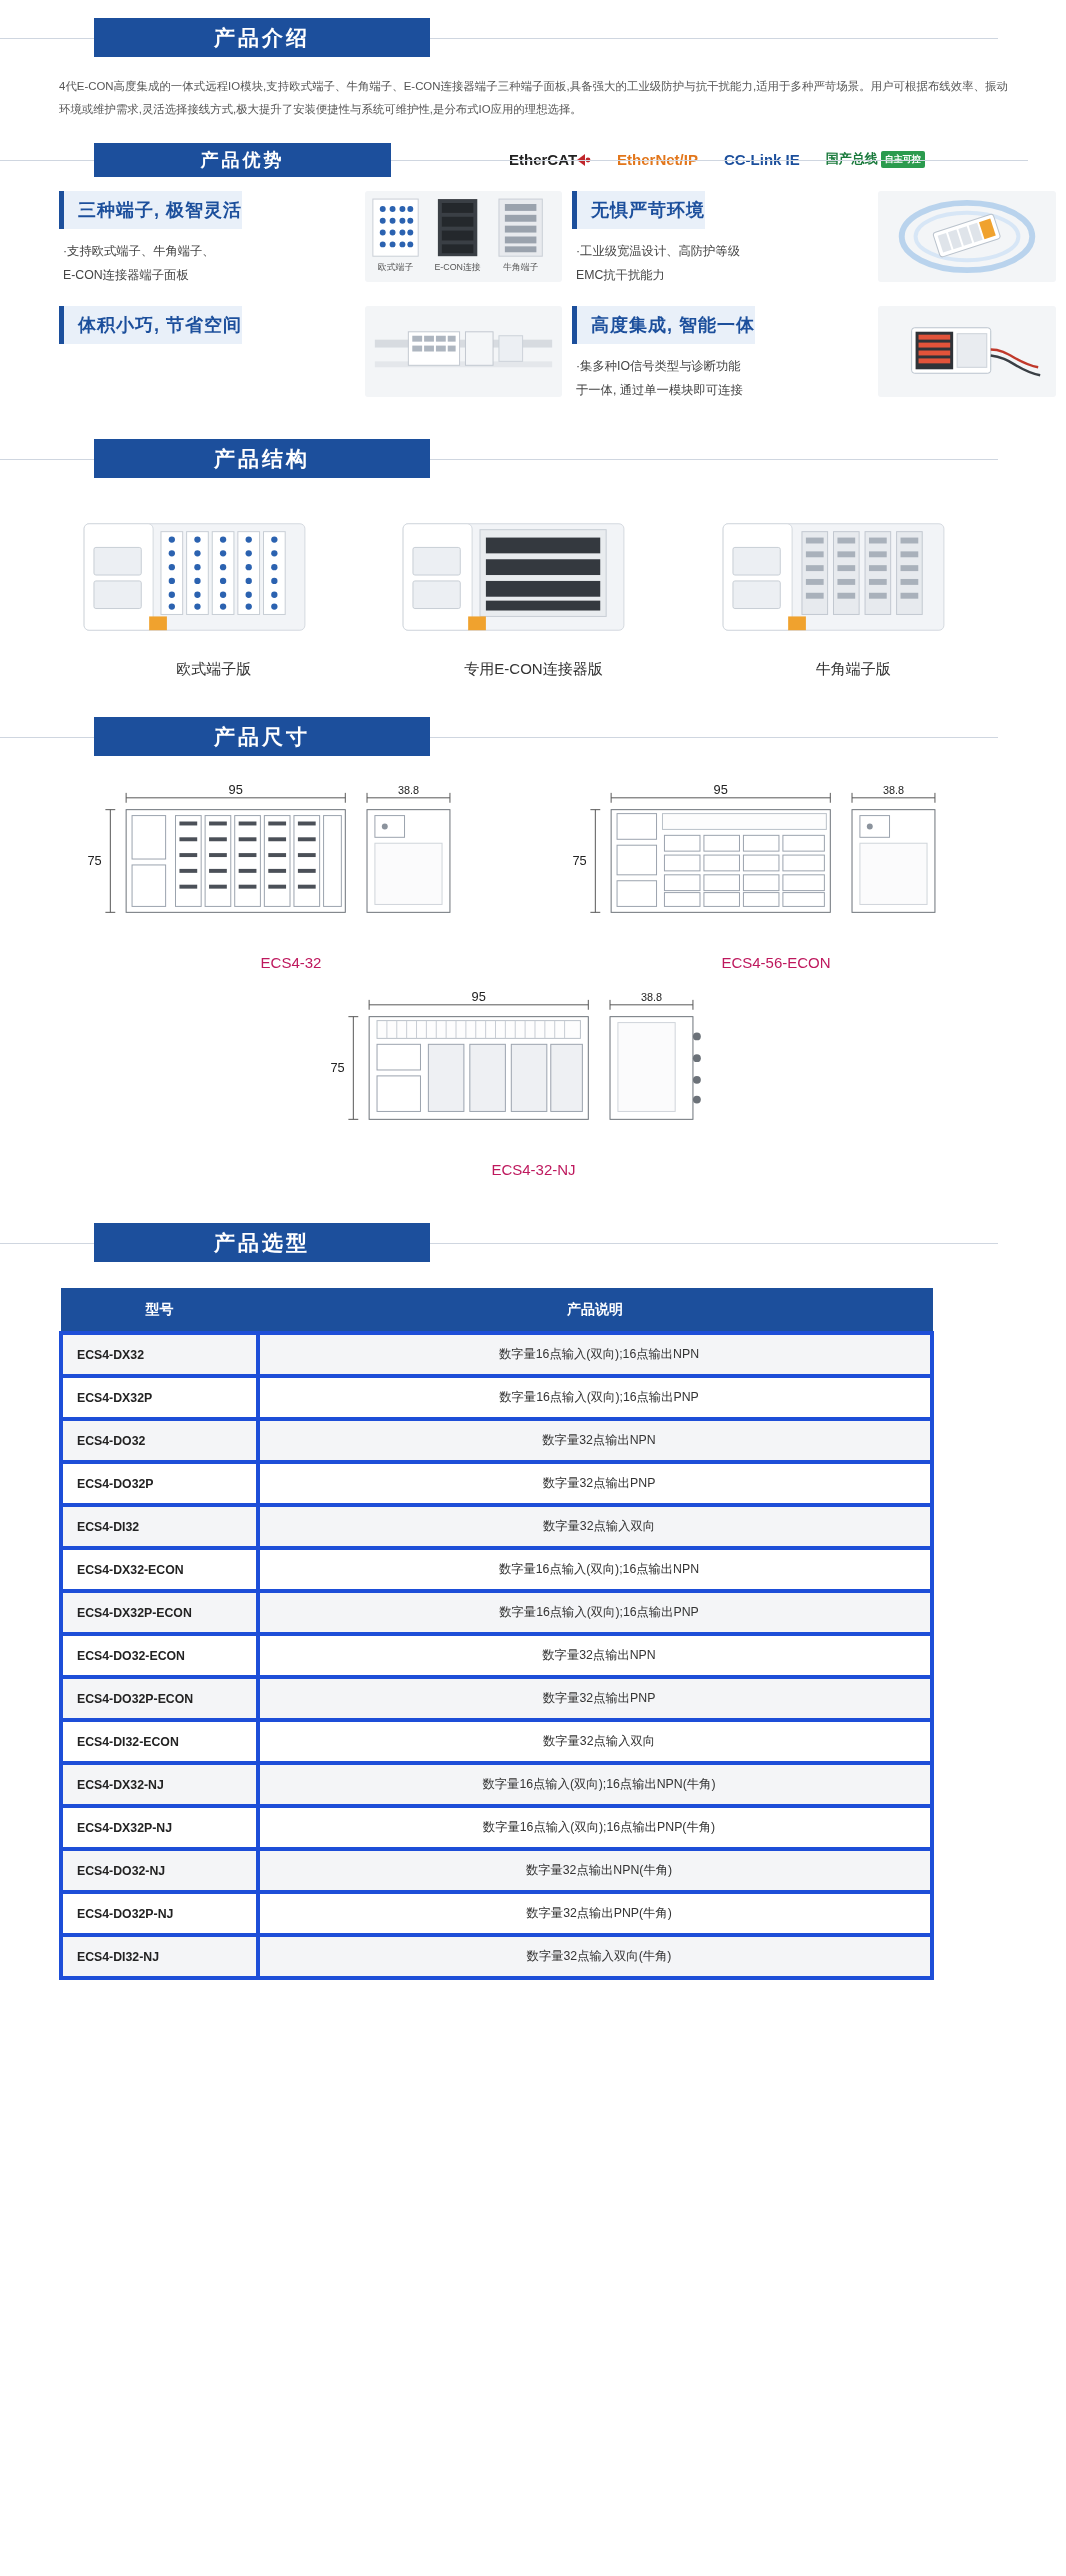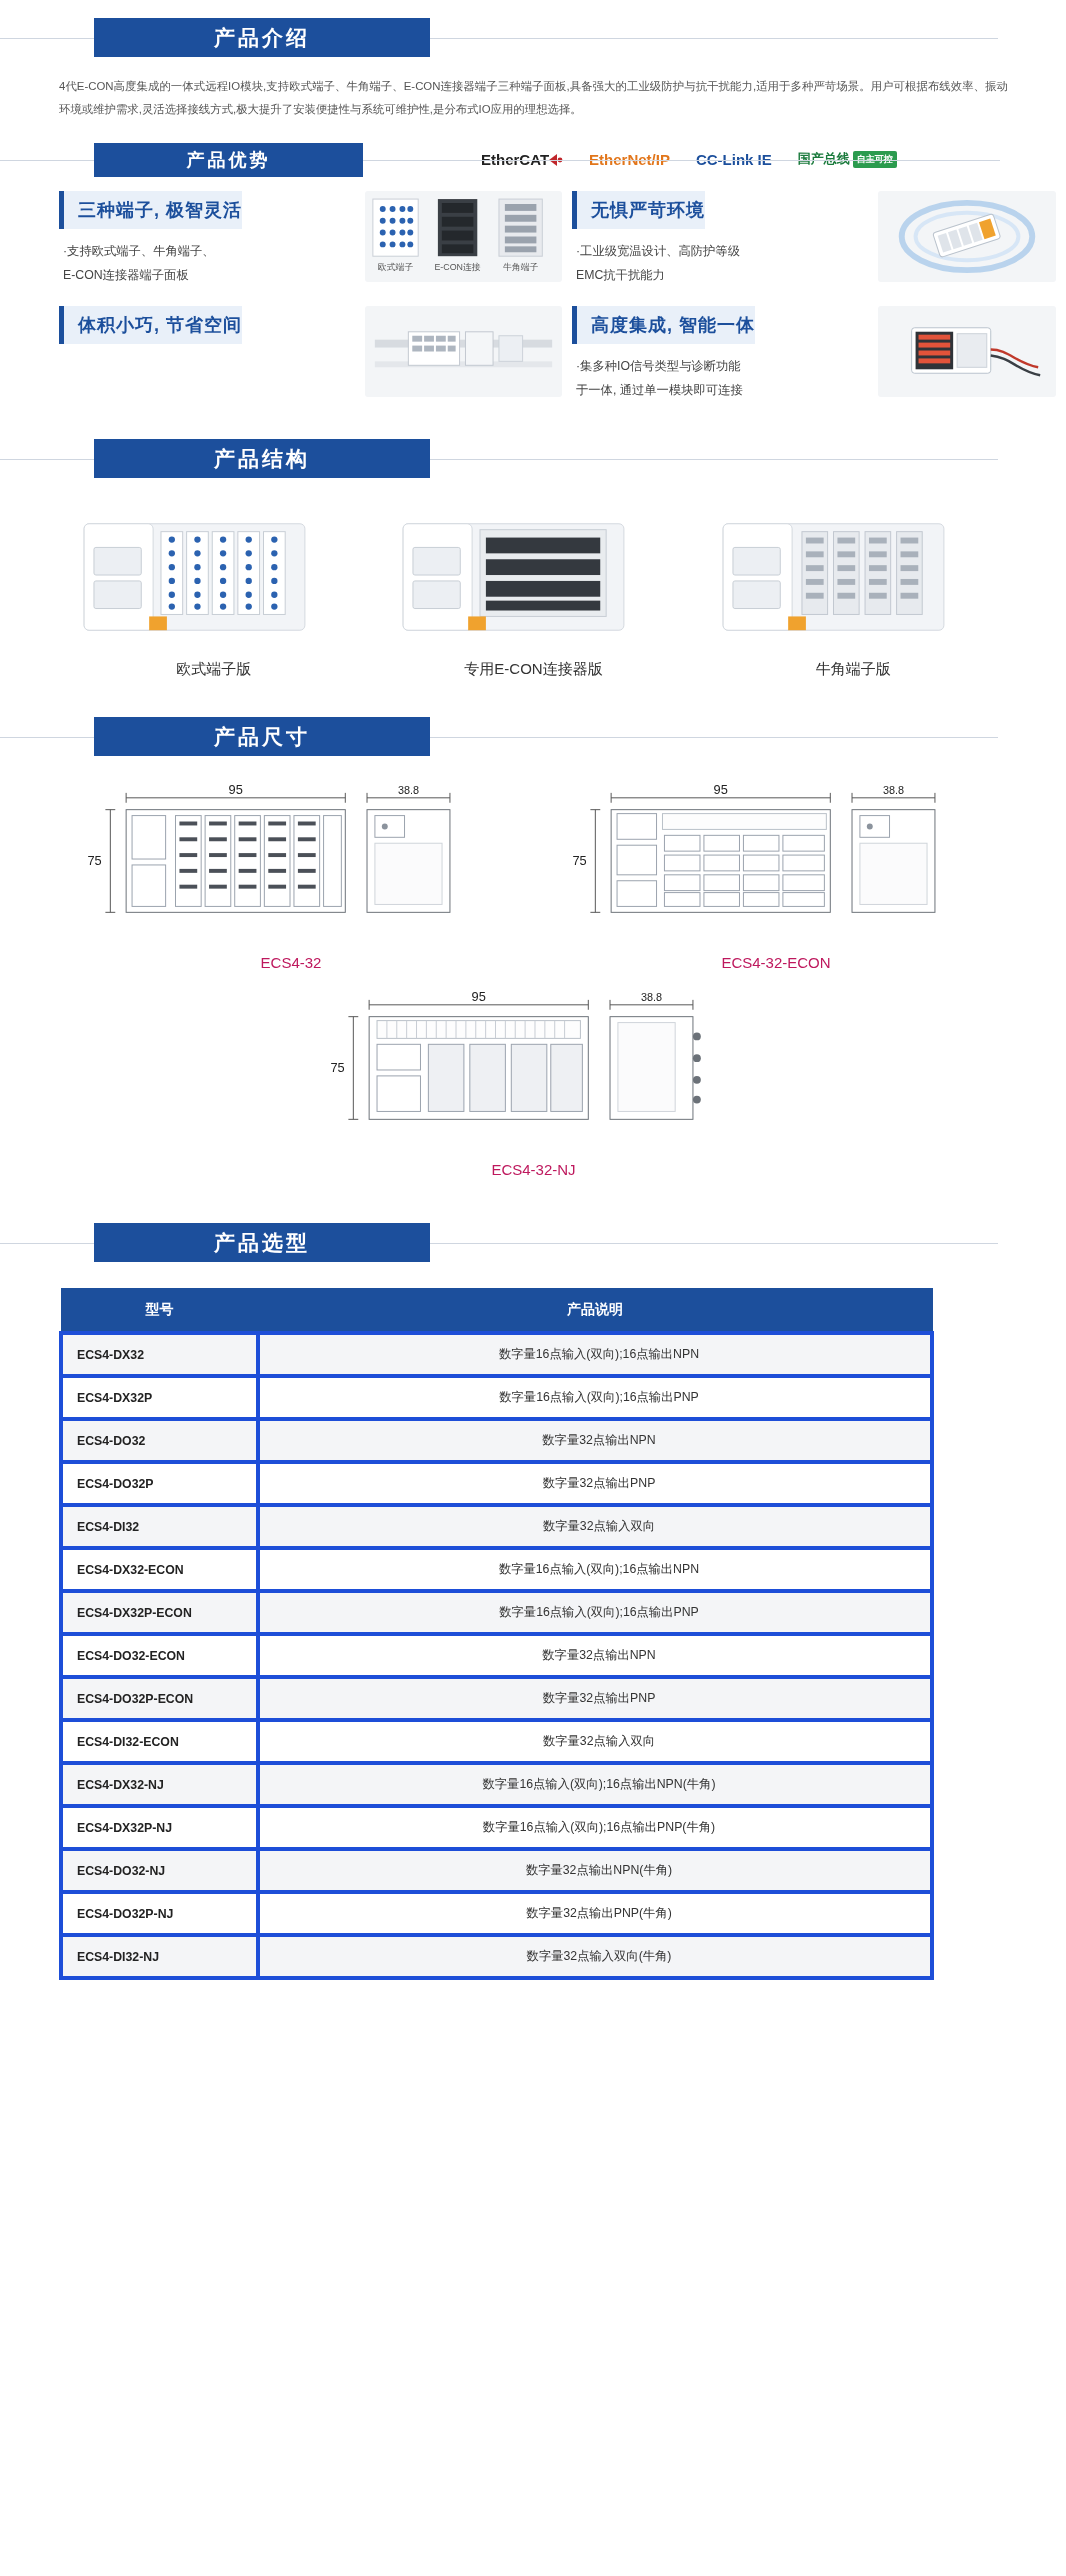--- a/index.html
+++ b/index.html
@@ -36,21 +36,21 @@
     background: #cfd6e0;
   }
   .banner::after {
     content: "";
     position: absolute;
     right: -568px; top: 50%;
     width: 568px; height: 1px;
     background: #cfd6e0;
   }
   .banner.small {
-    width: 269px;
+    width: 297px;
     height: 34px;
     font-size: 18px;
   }
   .banner.small::after { right: -637px; width: 637px; }
 
   
   .intro {
     margin: 18px 59px 0 59px;
     font-size: 11.4px;
     line-height: 2.0;
@@ -531,21 +531,21 @@
             <rect x="122" y="112" width="36" height="14"></rect>
               <rect x="162" y="112" width="36" height="14"></rect>
               <rect x="202" y="112" width="36" height="14"></rect>
               <rect x="242" y="112" width="42" height="14"></rect>
           </g>
           <rect x="312" y="28" width="84" height="104" fill="#ffffff" stroke="#6b7178"></rect>
           <rect x="320" y="34" width="30" height="22" fill="#fff" stroke="#9aa2ad"></rect>
           <circle cx="330" cy="45" r="3" fill="#8b939d"></circle>
           <rect x="320" y="62" width="68" height="62" fill="#fbfbfc" stroke="#cfd4da"></rect>
         </svg>
-        <div class="dim-cap">ECS4-32-ECON</div>
+        <div class="dim-cap">ECS4-56-ECON</div>
       </div>
     </div>
 
     <div class="dim-center">
       <div class="dim-block">
         <svg width="464" height="158" viewBox="0 0 470 160">
           <line x1="68" y1="16" x2="290" y2="16" stroke="#555"></line>
           <line x1="68" y1="11" x2="68" y2="21" stroke="#555"></line>
           <line x1="290" y1="11" x2="290" y2="21" stroke="#555"></line>
           <text x="179" y="12" font-size="13" fill="#222" text-anchor="middle" font-family="Liberation Sans">95</text>

